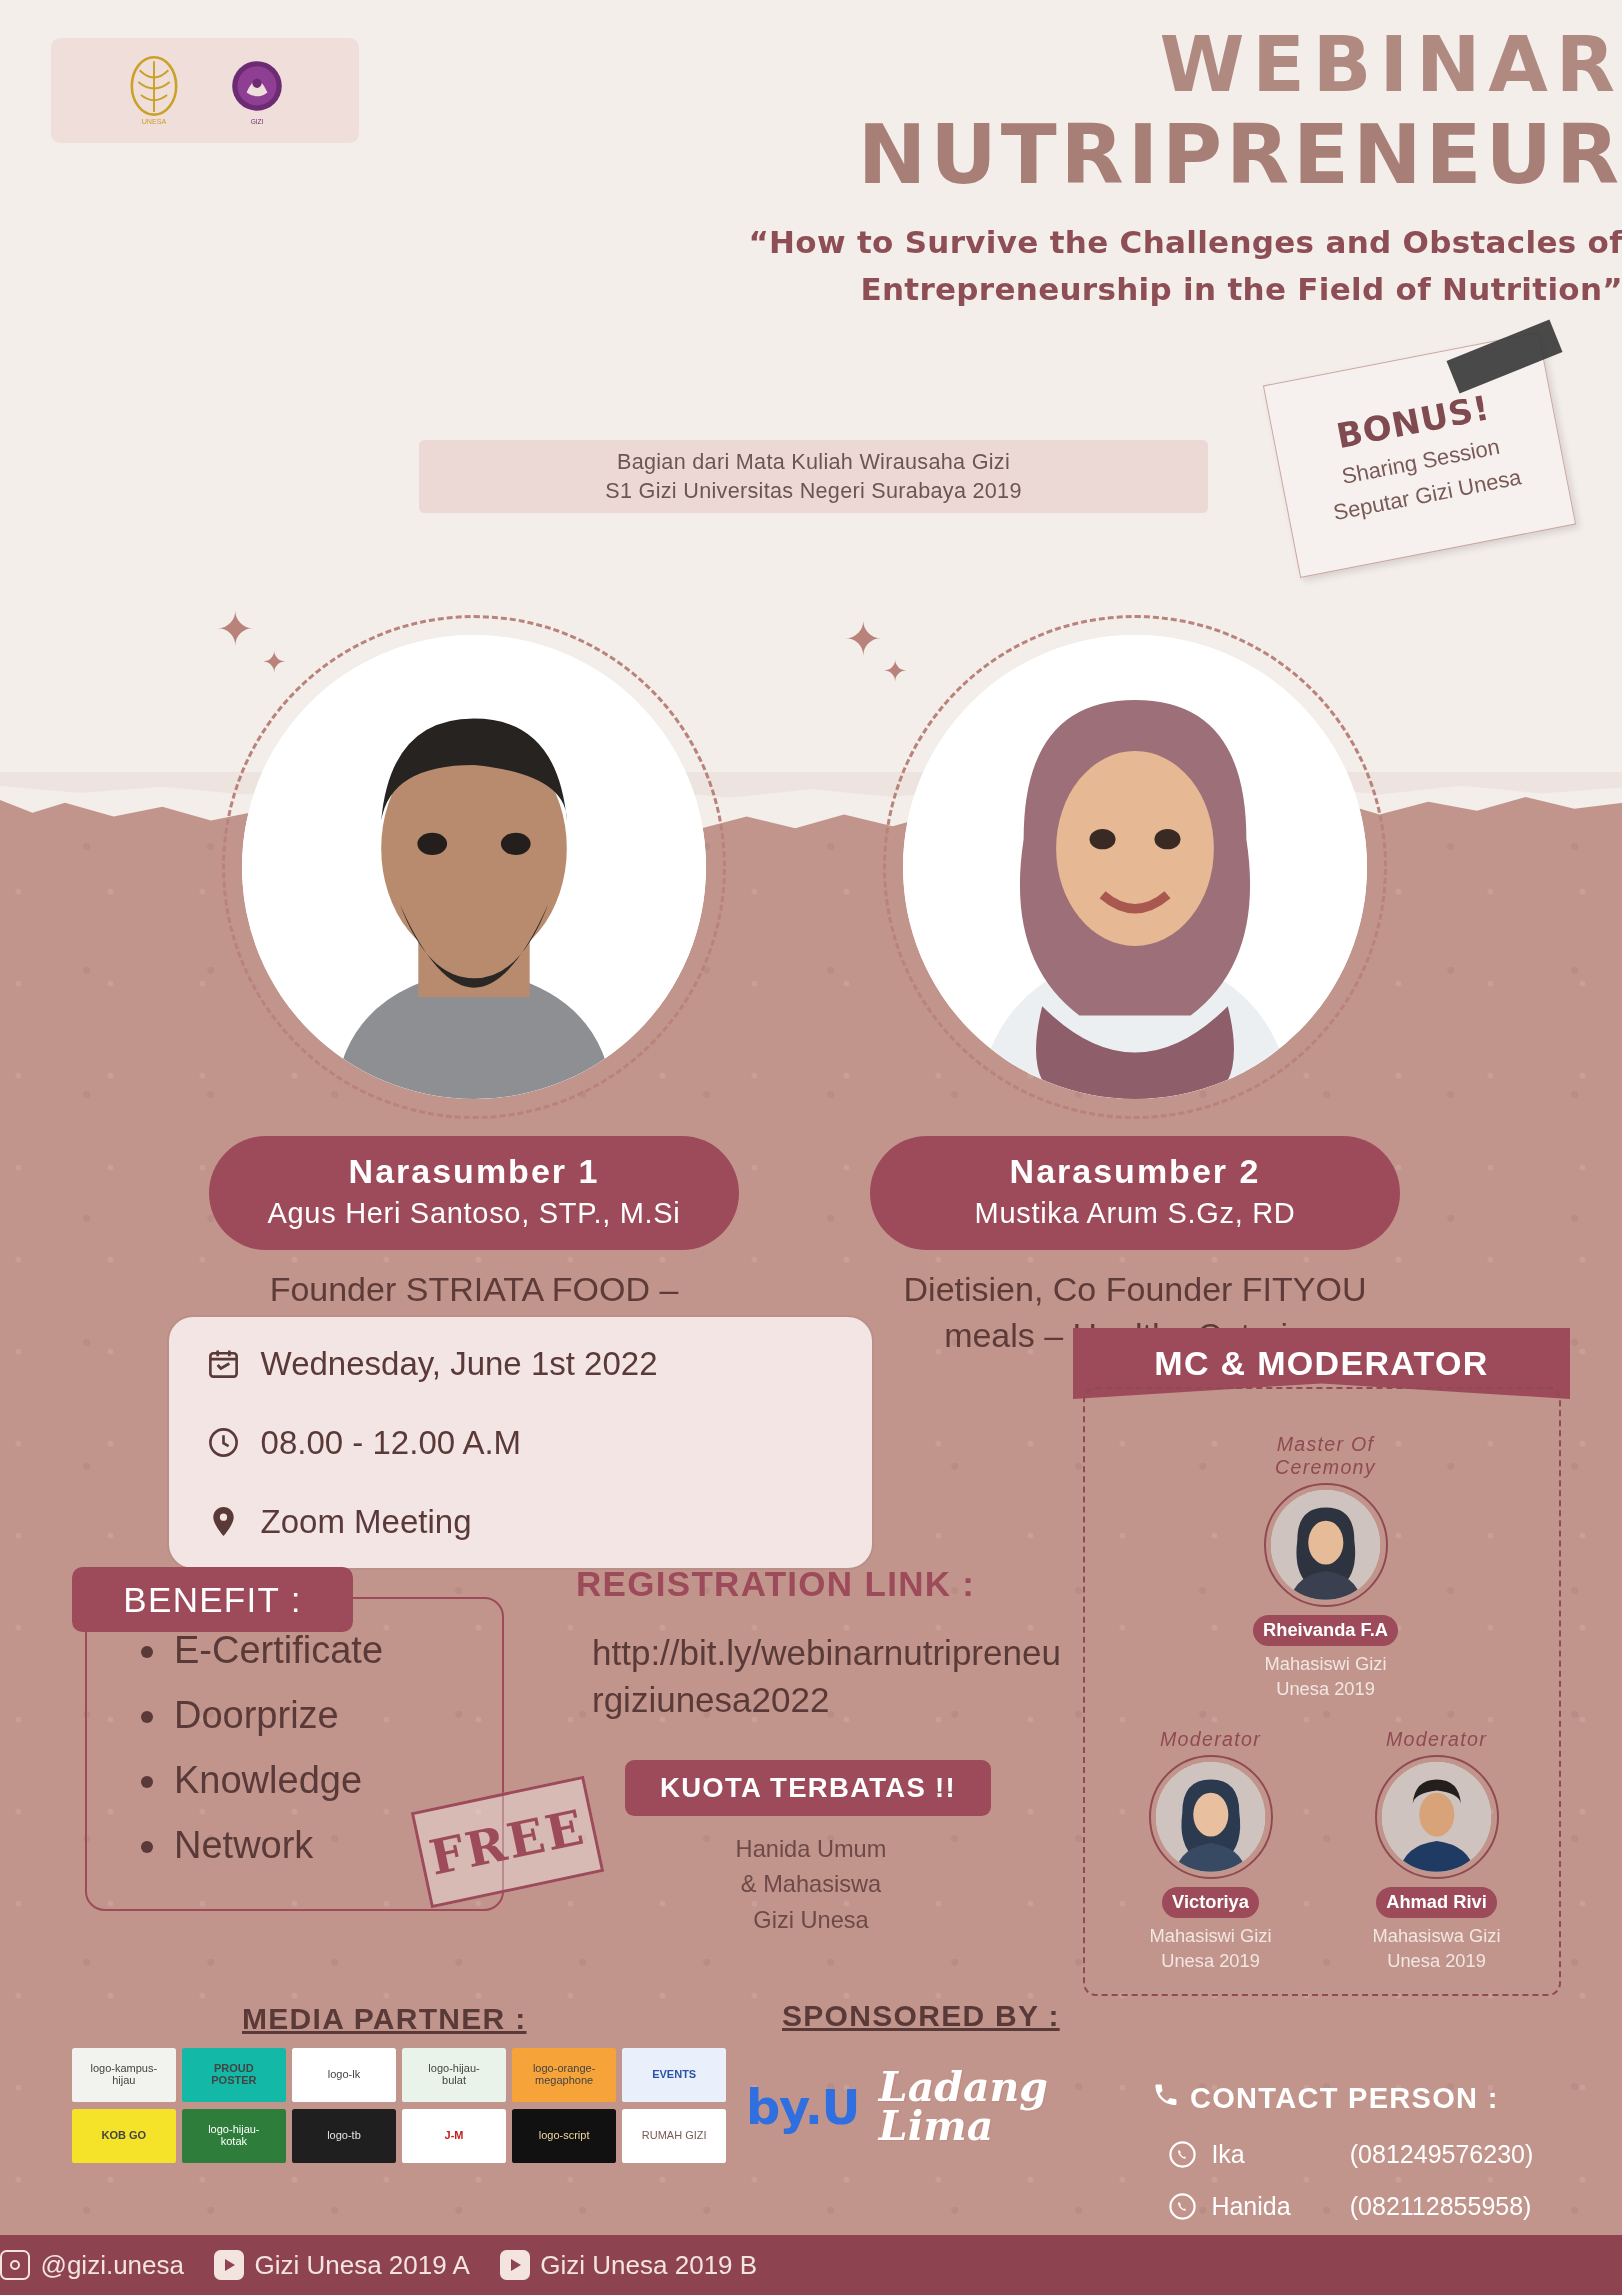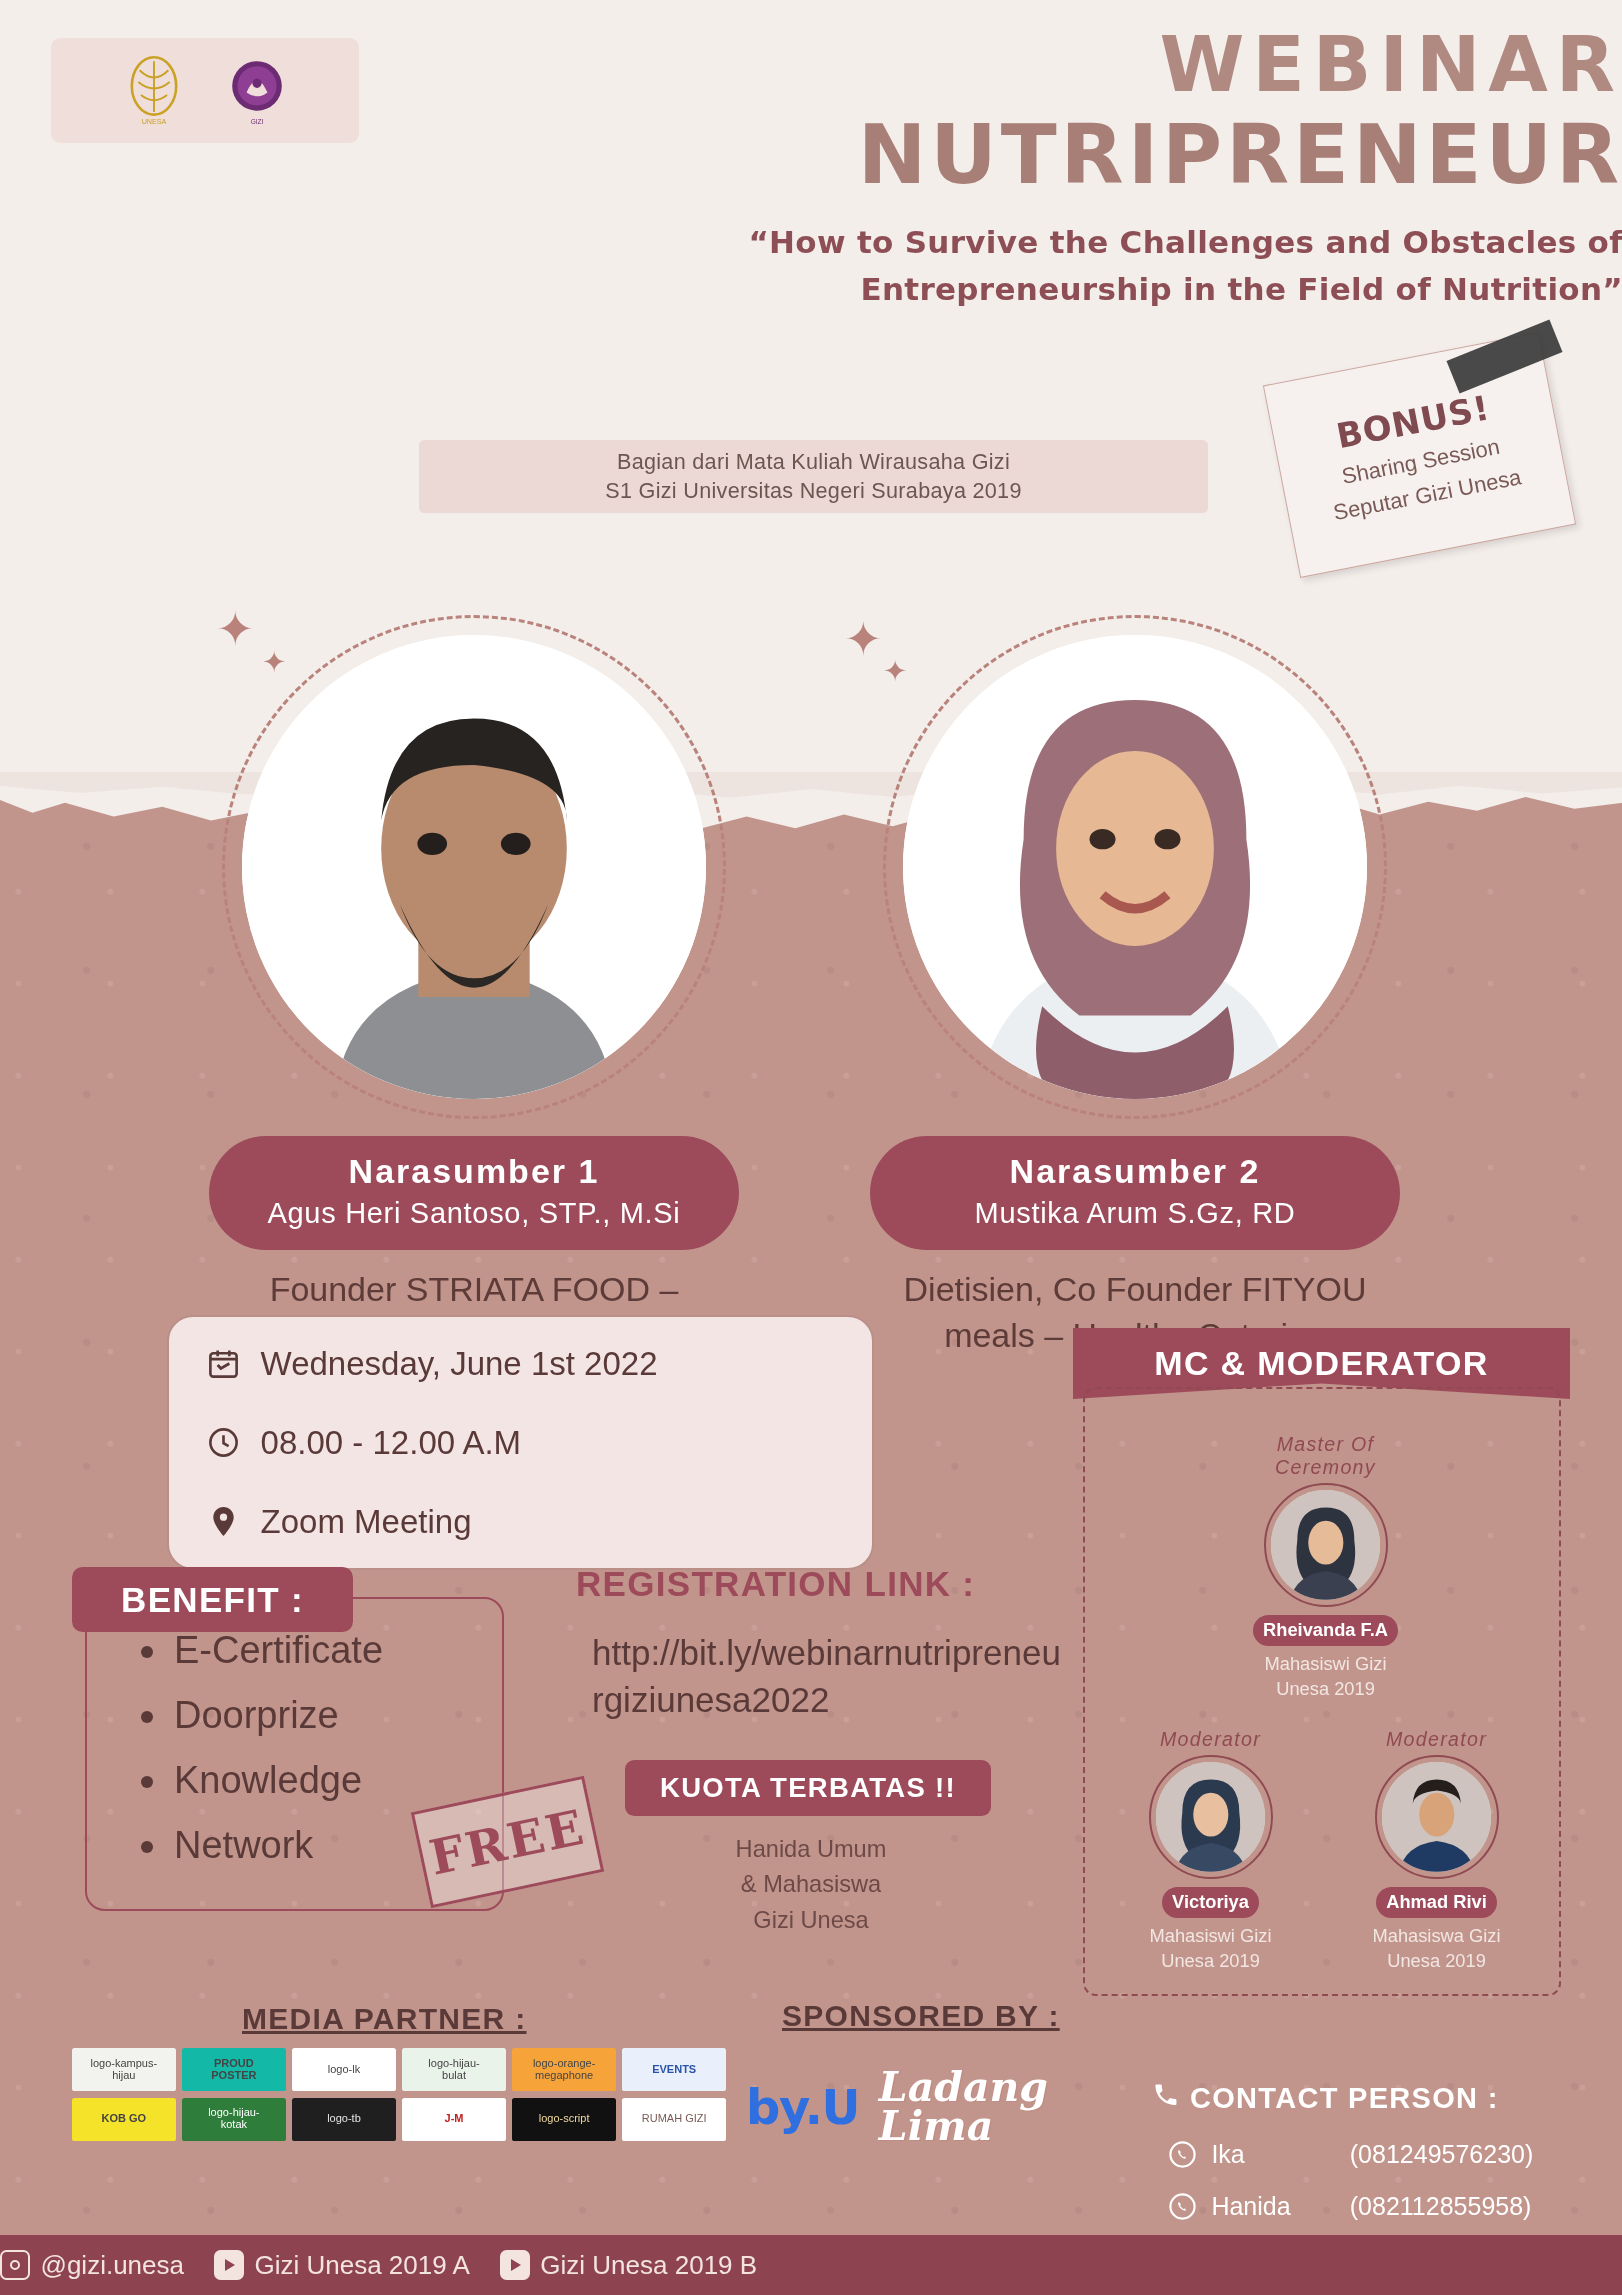--- a/index.html
+++ b/index.html
@@ -218,21 +218,21 @@
 
   
   .benefit-pill {
     position: absolute;
     left: 72px; top: 1567px;
     width: 281px; height: 65px;
     background: #9d4a5a;
     border-radius: 10.5px;
     color: #fff;
     display: flex; align-items: center; justify-content: center;
-    font-size: 35px; font-weight: bold; letter-spacing: 1.3px;
+    font-size: 35px; font-weight: normal; letter-spacing: 1.3px;
   }
   .benefit-box {
     position: absolute;
     left: 85px; top: 1597px;
     width: 419px; height: 314px;
     border: 2px solid #9d4a5a;
     border-radius: 19.6px;
   }
   .benefit-list {
     position: absolute;
@@ -379,21 +379,21 @@
   }
   .mp-grid {
     position: absolute;
     left: 72px; top: 2048px;
     width: 654px;
     display: grid;
     grid-template-columns: repeat(6, 1fr);
     gap: 6.5px 6.5px;
   }
   .mp-cell {
-    height: 43px;
+    height: 54px;
     background: #fff;
     border-radius: 2.6px;
     display: flex; align-items: center; justify-content: center;
     font-size: 11px;
     color: #444;
     overflow: hidden;
     text-align: center;
     padding: 15px;
     line-height: 1.05;
   }

